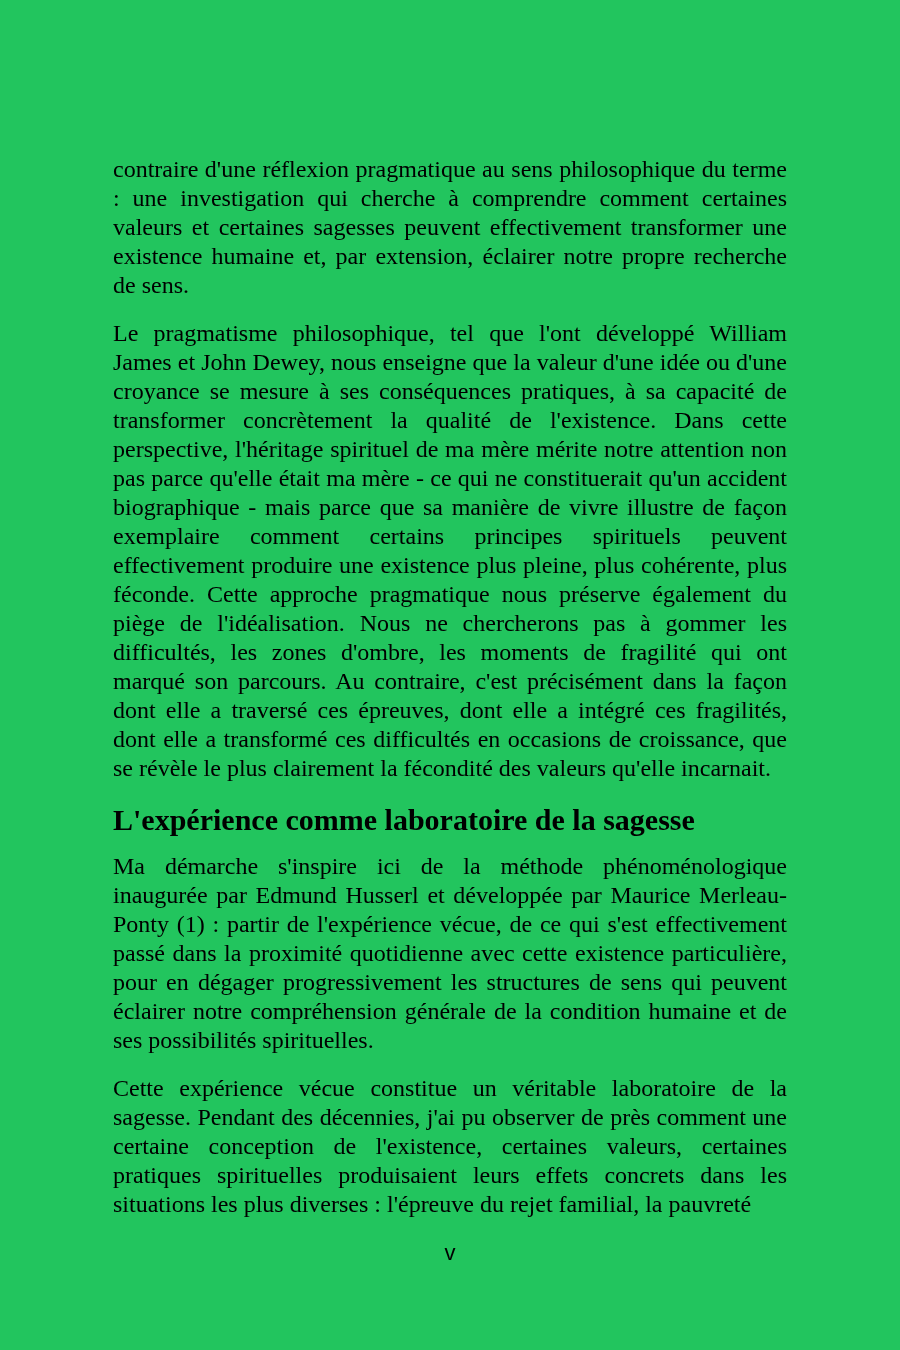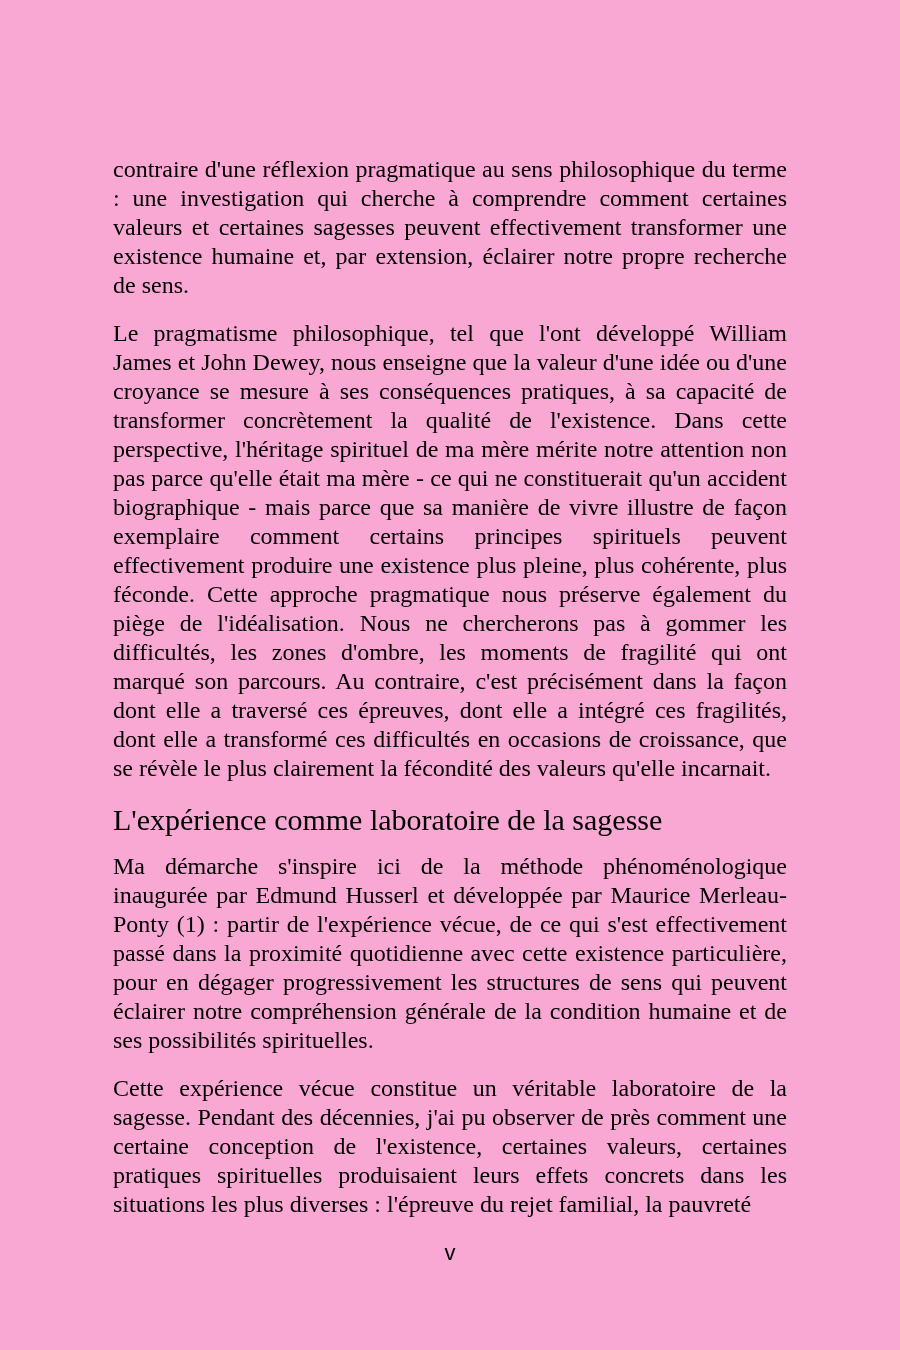--- a/index.html
+++ b/index.html
@@ -8,21 +8,21 @@
     }
     body {
       width: 900px;
       height: 1350px;
       background: #ffffff;
     }
     .page {
       position: relative;
       width: 900px;
       height: 1350px;
-      background: #f9a8d4;
+      background: #22c55e;
       color: #000000;
       font-family: "Liberation Serif", "DejaVu Serif", serif;
       overflow: hidden;
     }
     .text-block {
       position: absolute;
       left: 113px;
       top: 155px;
       width: 674px;
     }
@@ -30,21 +30,21 @@
       font-size: 24px;
       line-height: 29px;
       text-align: justify;
       text-justify: inter-word;
       margin: 0 0 19px 0;
       hyphens: none;
     }
     .heading {
       font-size: 30px;
       line-height: 36px;
-      font-weight: normal;
+      font-weight: bold;
       margin: 6px 0 14px 0;
       text-align: left;
     }
     .page-number {
       position: absolute;
       left: 0;
       right: 0;
       top: 1240px;
       text-align: center;
       font-family: "Liberation Sans", "DejaVu Sans", sans-serif;

